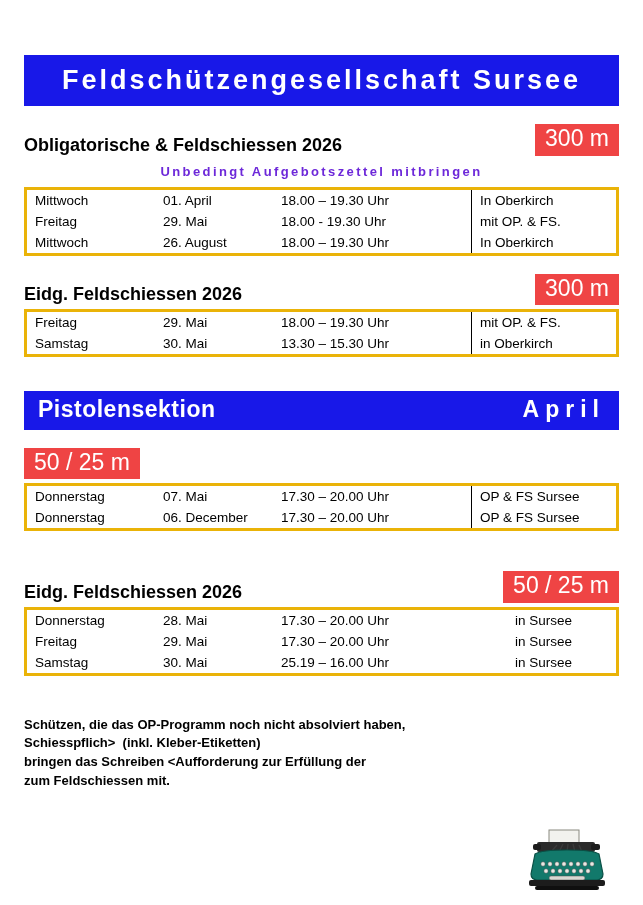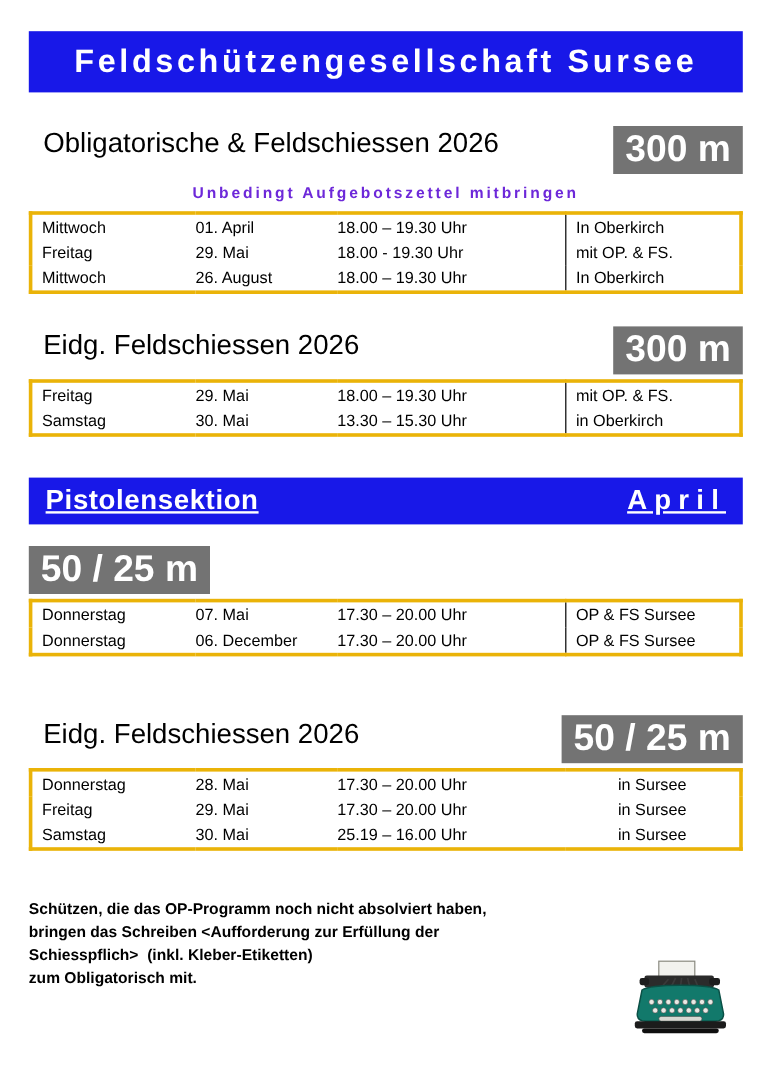--- a/index.html
+++ b/index.html
@@ -18,49 +18,49 @@
   .page {
     position: relative;
     width: 643px;
     height: 905px;
     box-sizing: border-box;
     padding: 0 24px;
   }
 
   
   .title-banner {
-    margin-top: 26px;
+    margin-top: 55px;
     background: #1818e8;
     color: #ffffff;
     font-size: 27px;
     font-weight: bold;
     letter-spacing: 3px;
     text-align: center;
     padding: 11px 0 12px 0;
     line-height: 1.05;
   }
 
   
   .sec-head {
     display: flex;
     align-items: flex-end;
     justify-content: space-between;
     margin-top: 18px;
   }
   .sec-head h2 {
-    margin: 12px;
+    margin: 0;
+    font-size: 18px;
+    font-weight: bold;
+    line-height: 1.1;
+  }
+  .chip {
+    background: #ef4444;
+    color: #ffffff;
     font-size: 23px;
     font-weight: normal;
-    line-height: 1.1;
-  }
-  .chip {
-    background: #737373;
-    color: #ffffff;
-    font-size: 31px;
-    font-weight: bold;
     padding: 2px 10px 4px 10px;
     line-height: 1.1;
     white-space: nowrap;
   }
 
   .subnote {
     text-align: center;
     font-size: 13px;
     font-weight: bold;
     color: #6d28d9;
@@ -96,21 +96,20 @@
   .pistol-banner {
     margin-top: 34px;
     background: #1818e8;
     color: #ffffff;
     display: flex;
     align-items: center;
     justify-content: space-between;
     padding: 5px 14px 7px 14px;
     font-size: 23px;
     font-weight: bold;
-    text-decoration: underline;
   }
   .pistol-banner .left  { letter-spacing: 0.5px; }
   .pistol-banner .right { letter-spacing: 6px; }
   .gap-md  { height: 22px; }
 
   
   .footnote {
     margin-top: 40px;
     font-size: 13px;
     font-weight: bold;
@@ -238,23 +237,23 @@
         <td class="c-day">Samstag</td>
         <td class="c-date">30. Mai</td>
         <td class="c-time">25.19 – 16.00 Uhr</td>
         <td class="c-place">in Sursee</td>
       </tr>
     </tbody>
   </table>
 
   <div class="footnote">
     <div>Schützen, die das OP-Programm noch nicht absolviert haben,</div>
+    <div>Schiesspflich&gt;  (inkl. Kleber-Etiketten)</div>
     <div>bringen das Schreiben &lt;Aufforderung zur Erfüllung der</div>
-    <div>Schiesspflich&gt;  (inkl. Kleber-Etiketten)</div>
-    <div>zum Obligatorisch mit.</div>
+    <div>zum Feldschiessen mit.</div>
   </div>
 
   <svg class="typewriter" viewBox="0 0 92 70">
 
     <rect x="28" y="2" width="30" height="14" fill="#f2f2ee" stroke="#8a8a80" stroke-width="1"></rect>
 
     <rect x="16" y="14" width="58" height="10" rx="2" fill="#2b2b2b"></rect>
     <rect x="12" y="16" width="8" height="6" rx="2" fill="#1d1d1d"></rect>
     <rect x="70" y="16" width="9" height="6" rx="2" fill="#1d1d1d"></rect>
 

